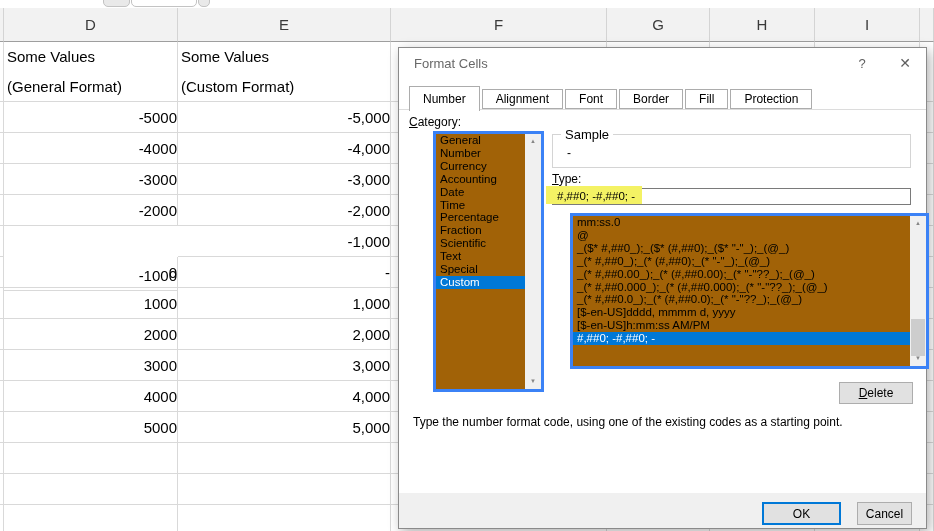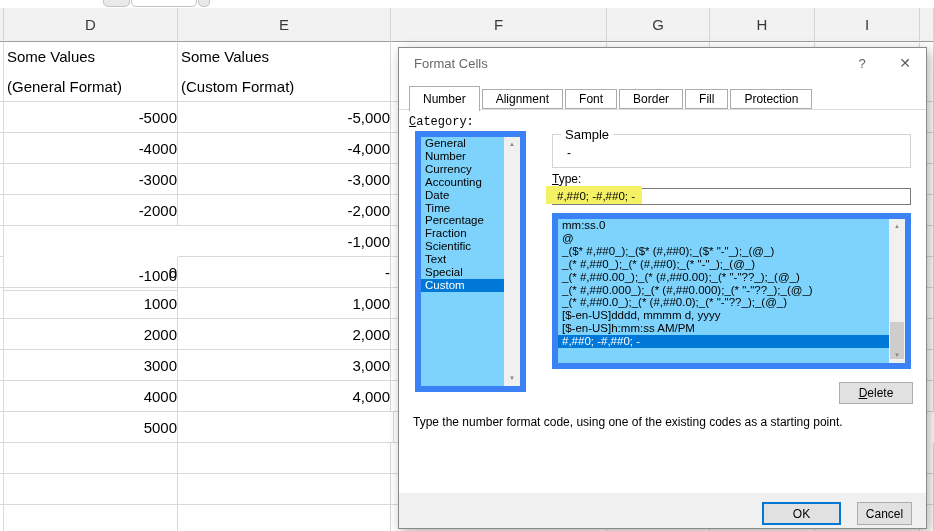--- a/index.html
+++ b/index.html
@@ -33,21 +33,21 @@
   .dlg-help { position:absolute; right:56px; top:8px; font-size:13px; color:#5f5f5f; width:16px; text-align:center; }
   .dlg-close { position:absolute; right:12px; top:7px; font-size:14px; color:#5f5f5f; width:18px; text-align:center; }
 
   .tabs { position:absolute; left:10px; top:39px; height:22px; display:flex; gap:2px; }
   .tab { height:20px; margin-top:2px; padding:0 13px; line-height:19px; background:#fff;
     border:1px solid #acacac; font-size:12px; position:relative; z-index:1; }
   .tab.sel { height:25px; margin-top:-1px; line-height:24px; border-bottom:none; z-index:3; background:#fff; }
   .tabline { position:absolute; left:0; right:0; top:61px; border-top:1px solid #dcdcdc; z-index:0; }
 
   .grouplabel { position:absolute; font-size:12px; color:#000; }
-  .listbox { position:absolute; border:6px solid #3b82f6; background:#7dd3fc; overflow:hidden; }
+  .listbox { position:absolute; border:3px solid #3b82f6; background:#a16207; overflow:hidden;margin-left:18px; }
   .lb-item { font-size:11.5px; line-height:12.9px; padding-left:4px; white-space:nowrap; }
   .lb-item.sel { background:#0078d7; color:#fff; }
   .sbar { position:absolute; top:0; bottom:0; right:0; width:16px; background:#f0f0f0; }
   .sb-btn { position:absolute; left:0; width:16px; height:15px; text-align:center;
     font-size:6px; line-height:15px; color:#868686; }
   .sb-up { top:0; } .sb-down { bottom:0; }
   .sb-thumb { position:absolute; left:1px; width:14px; background:#cdcdcd; }
 
   .groupbox { position:absolute; border:1px solid #d4d4d4; background:#fff; }
   .groupbox .gb-label { position:absolute; top:-8px; left:8px; background:#fff; padding:0 4px; font-size:13px; }
@@ -194,20 +194,21 @@
         <div class="cell num" style="width: 213px;">4,000</div>
         <div class="cell" style="width: 216px;"></div>
         <div class="cell" style="width: 103px;"></div>
         <div class="cell" style="width: 105px;"></div>
         <div class="cell" style="width: 105px;"></div>
         <div class="cell" style="width: 14px;"></div>
       </div>
       <div class="grid-row" style="height: 31px;">
         <div class="cell" style="width: 4px;"></div>
         <div class="cell num" style="width: 174px;">5000</div>
+        <div class="cell num" style="width: 213px;">5,000</div>
         <div class="cell" style="width: 216px;"></div>
         <div class="cell" style="width: 103px;"></div>
         <div class="cell" style="width: 105px;"></div>
         <div class="cell" style="width: 105px;"></div>
         <div class="cell" style="width: 14px;"></div>
       </div>
       <div class="grid-row" style="height: 31px;">
         <div class="cell" style="width: 4px;"></div>
         <div class="cell num" style="width: 174px;"></div>
         <div class="cell num" style="width: 213px;"></div>
@@ -248,21 +249,21 @@
   <div class="tabline"></div>
   <div class="tabs">
       <div class="tab sel">Number</div>
       <div class="tab">Alignment</div>
       <div class="tab">Font</div>
       <div class="tab">Border</div>
       <div class="tab">Fill</div>
       <div class="tab">Protection</div>
     </div>
 
-  <div class="grouplabel" style="left:10px; top:67px;font-family:Liberation Mono, monospace;"><u>C</u>ategory:</div>
+  <div class="grouplabel" style="left:10px; top:67px;"><u>C</u>ategory:</div>
   <div class="listbox" style="left:16px; top:83px; width:111px; height:261px;">
     <div class="sbar">
       <div class="sb-btn sb-up">▲</div>
       <div class="sb-btn sb-down">▼</div>
     </div>
   <div class="lb-item" style="width: 94px;">General</div>
       <div class="lb-item" style="width: 94px;">Number</div>
       <div class="lb-item" style="width: 94px;">Currency</div>
       <div class="lb-item" style="width: 94px;">Accounting</div>
       <div class="lb-item" style="width: 94px;">Date</div>

